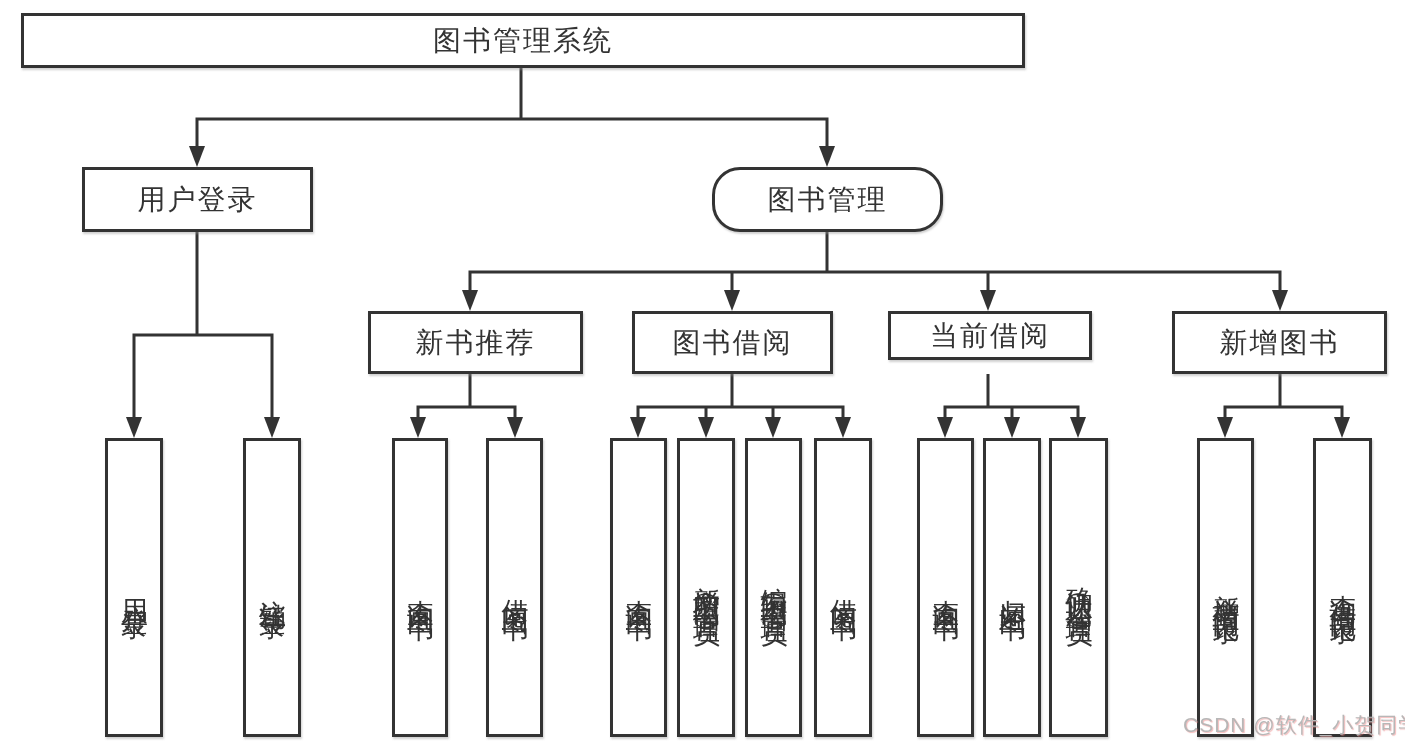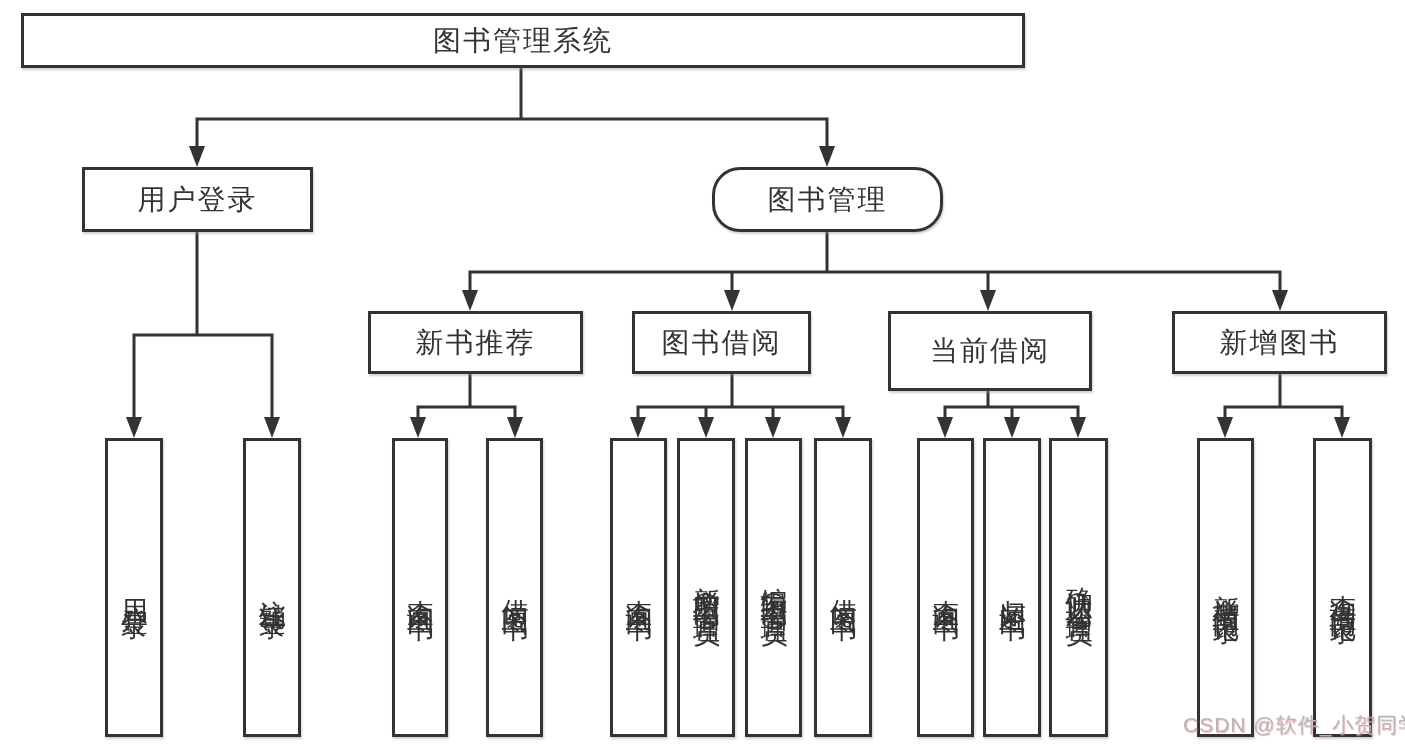--- a/index.html
+++ b/index.html
@@ -93,24 +93,24 @@
   <div class="box" style="left:82px;top:167px;width:231px;height:65px;">
     <span class="hlabel">用户登录</span>
   </div>
   <div class="box" style="left:712px;top:167px;width:231px;height:65px;border-radius:28px;">
     <span class="hlabel">图书管理</span>
   </div>
 
   <div class="box" style="left:362px;top:311px;width:215px;height:63px;margin-left:6px;">
     <span class="hlabel">新书推荐</span>
   </div>
-  <div class="box" style="left:632px;top:311px;width:179px;height:63px;text-align:center;">
+  <div class="box" style="left:632px;top:311px;width:201px;height:63px;text-align:center;">
     <span class="hlabel">图书借阅</span>
   </div>
-  <div class="box" style="left:888px;top:311px;width:204px;height:80px;">
+  <div class="box" style="left:888px;top:311px;width:204px;height:49px;">
     <span class="hlabel">当前借阅</span>
   </div>
   <div class="box" style="left:1172px;top:311px;width:215px;height:63px;">
     <span class="hlabel">新增图书</span>
   </div>
 
   <div class="box leaf" style="left:105px;top:438px;width:58px;height:299px;">
     <span class="vlabel">用户登录</span>
   </div>
   <div class="box leaf" style="left:243px;top:438px;width:58px;height:299px;">

